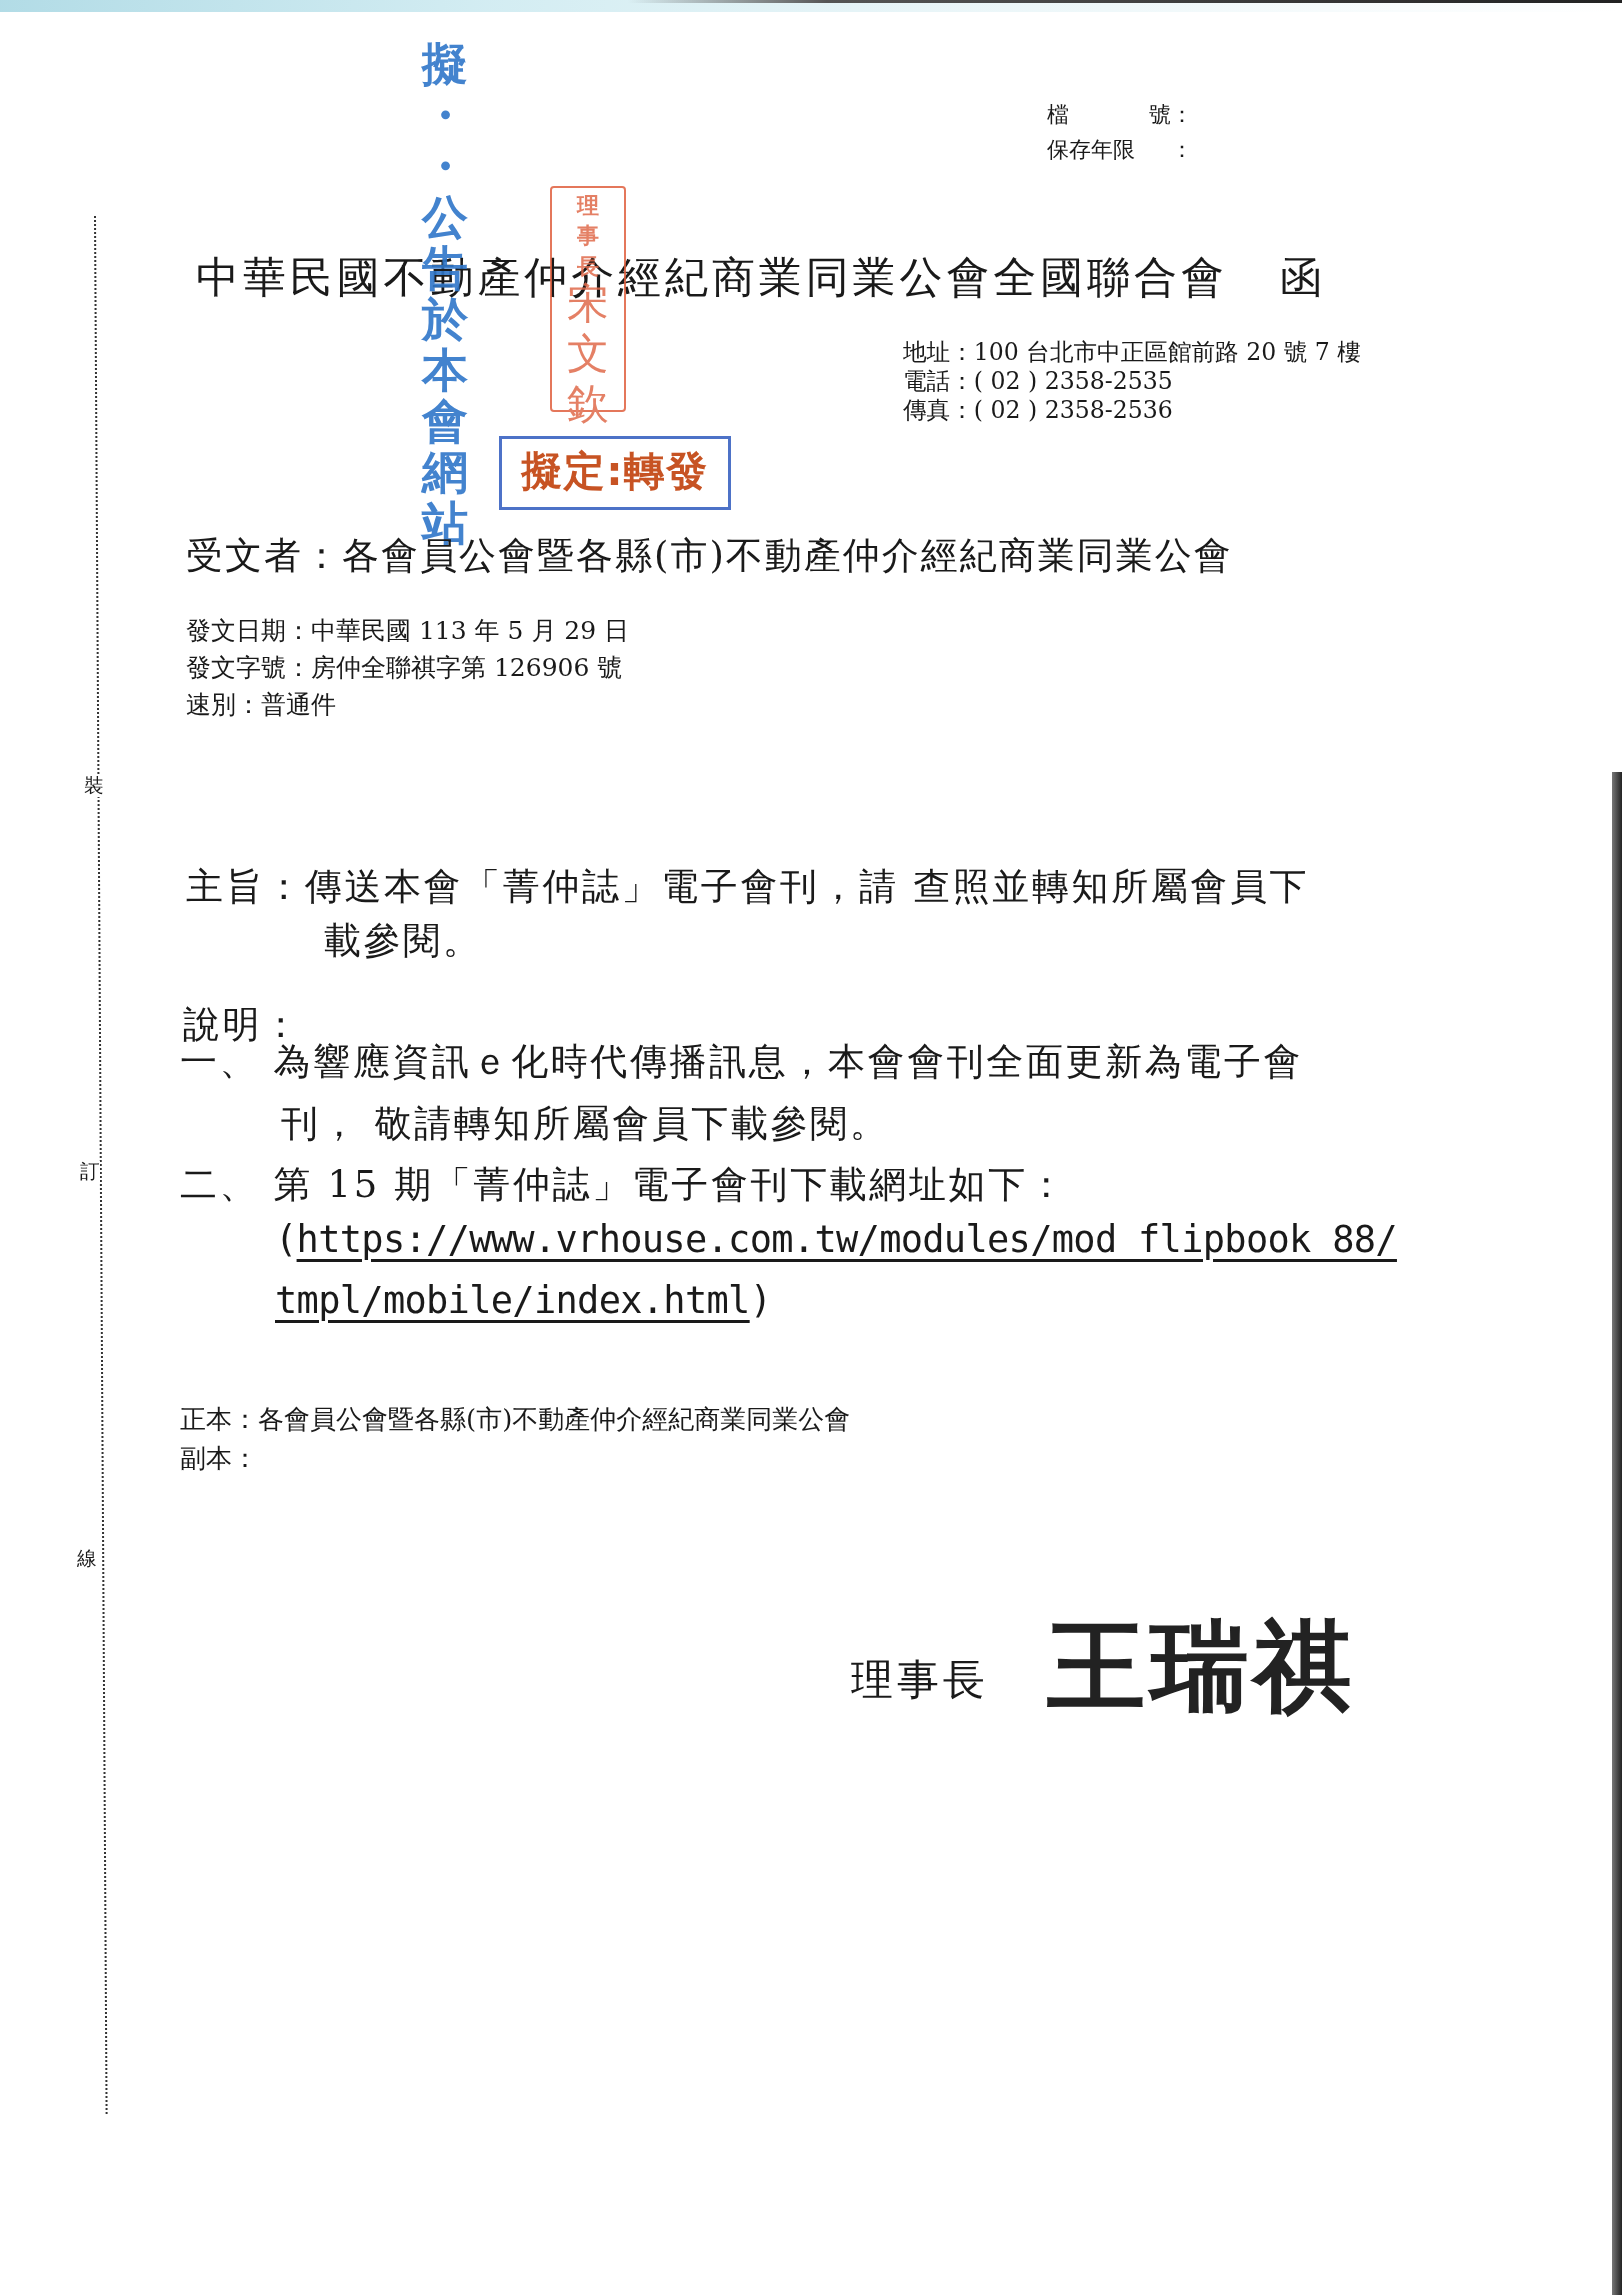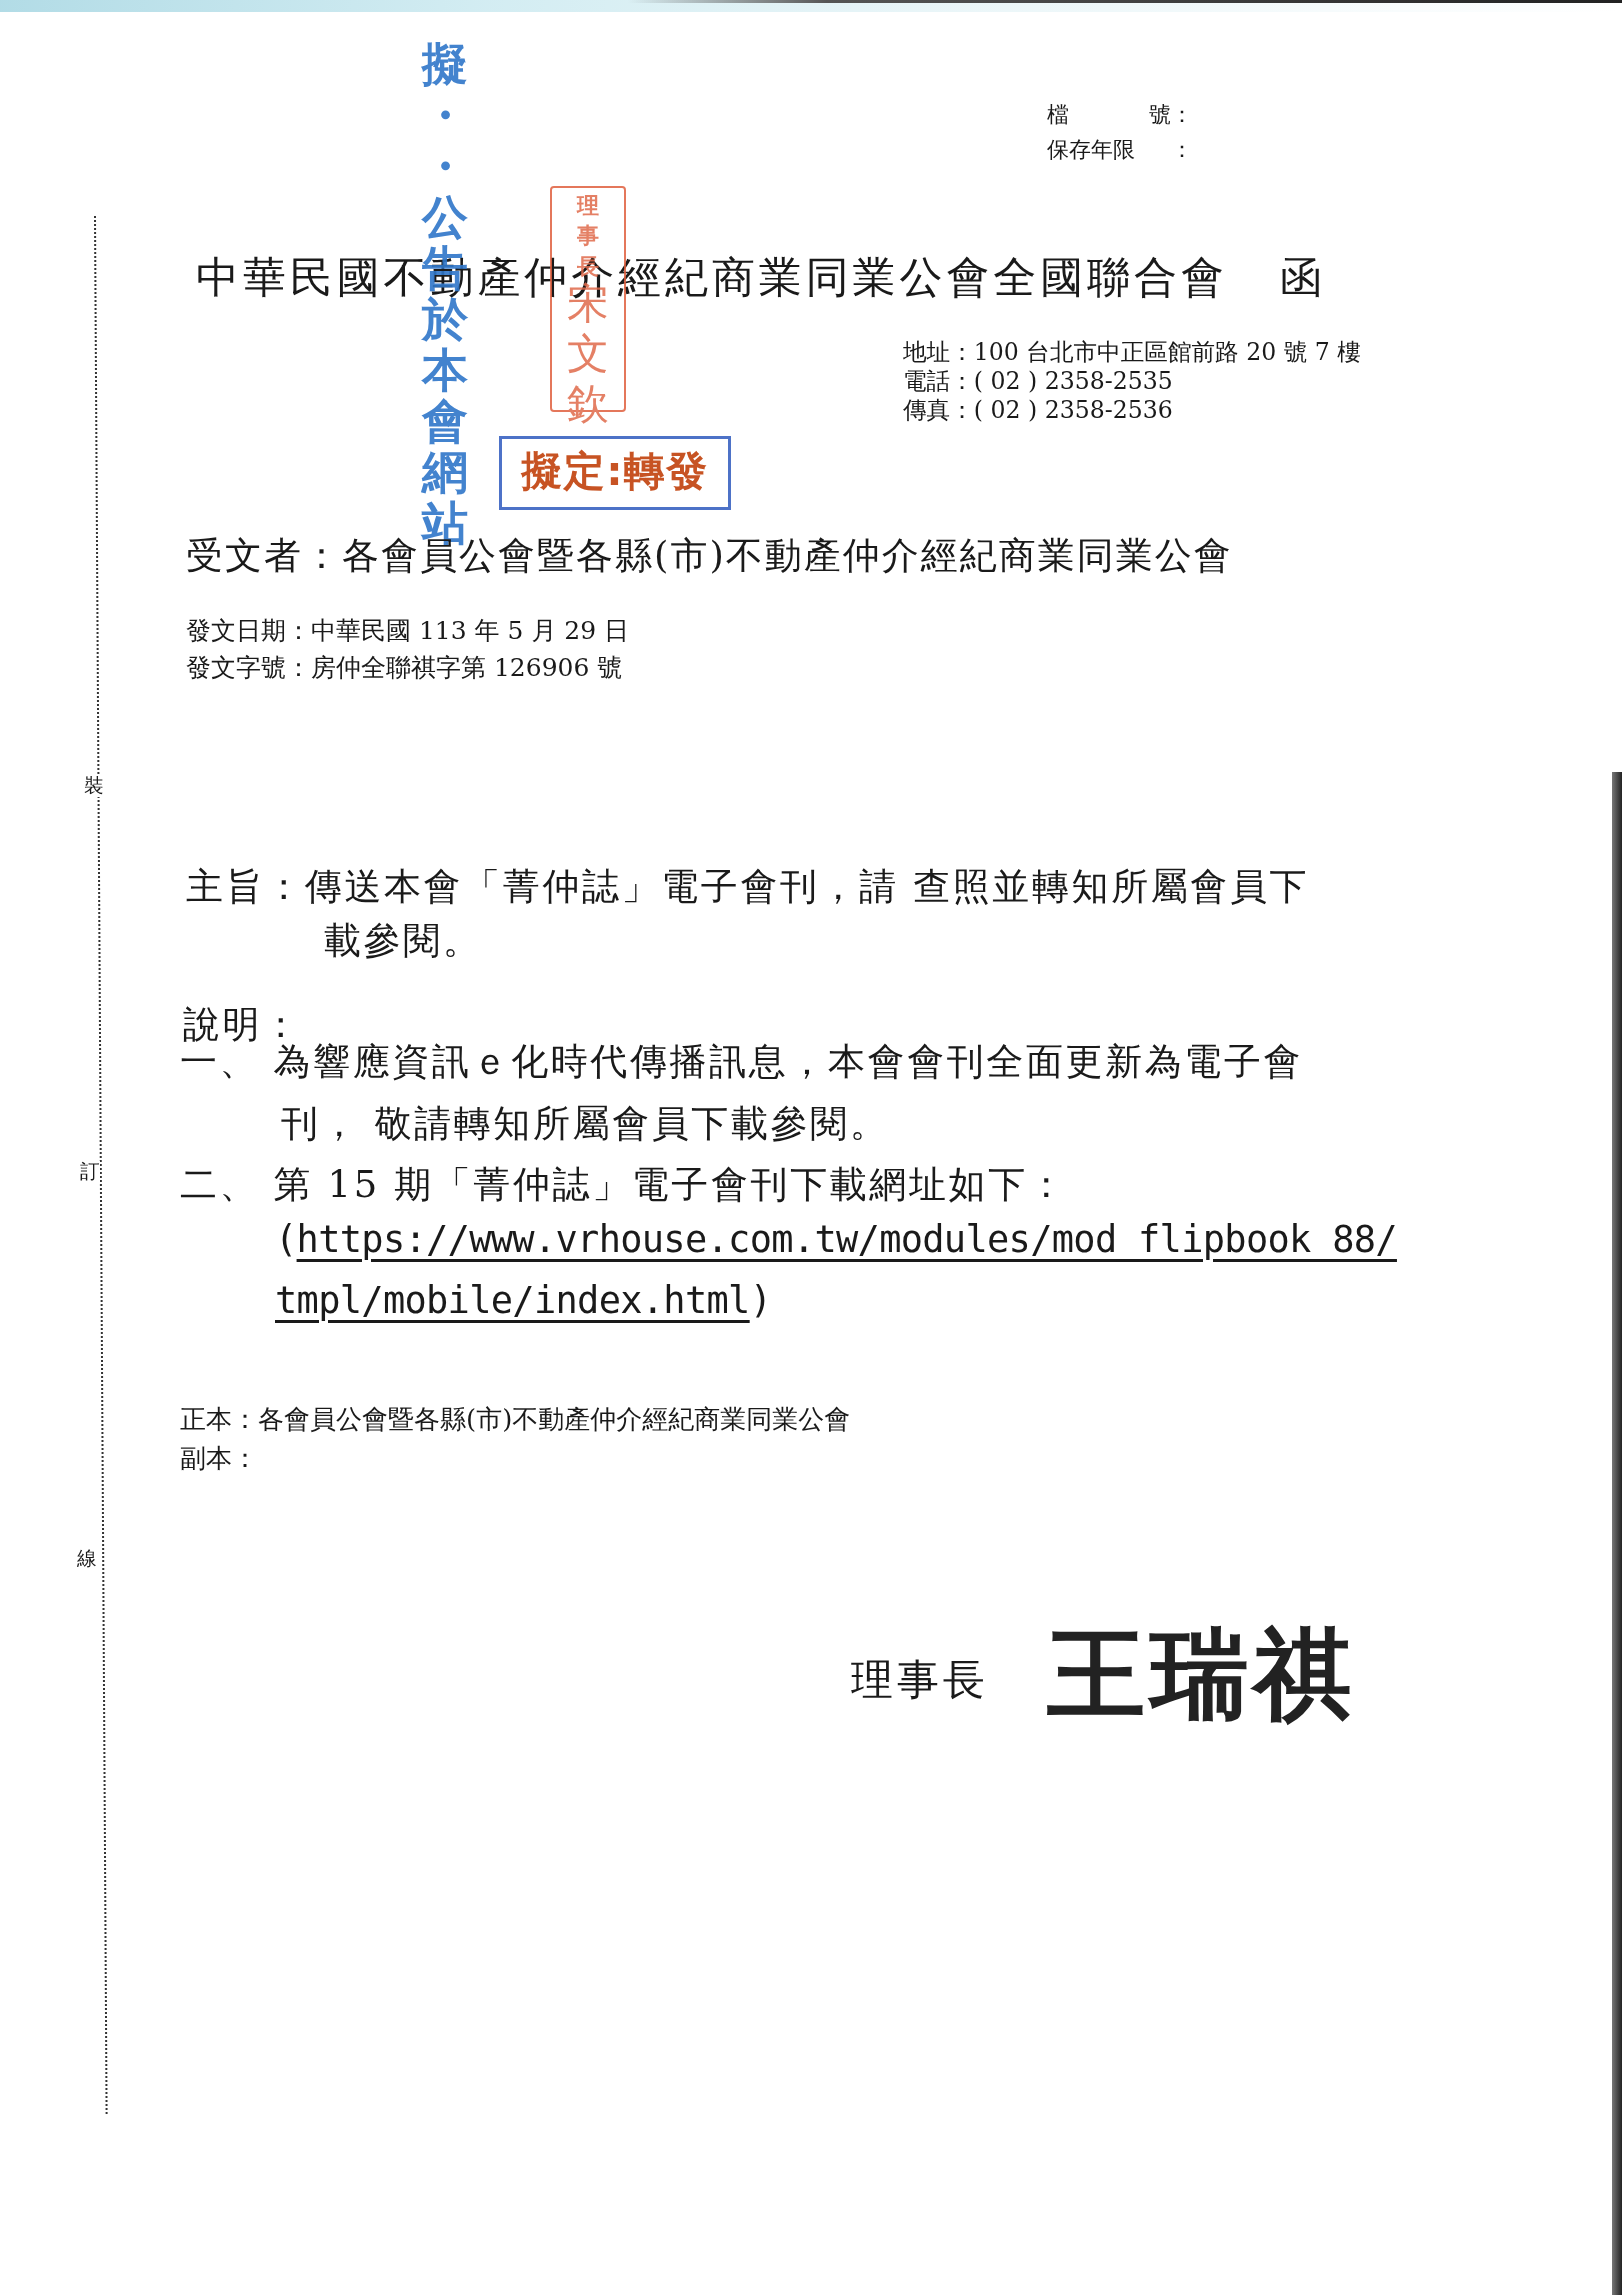--- a/index.html
+++ b/index.html
@@ -86,21 +86,21 @@
   .url2 { left: 275px; top: 1279px; font-family: "DejaVu Sans Mono", "Liberation Mono", monospace; font-size: 37px; letter-spacing: -0.7px; }
   .url-link { text-decoration: underline; text-decoration-thickness: 2.6px; text-underline-offset: 6.5px; color: #1a1a1a; }
 
   
   .copies { left: 180px; top: 1400px; font-size: 26px; line-height: 39px; }
 
   
   .sig-title { left: 851px; top: 1652px; font-size: 42px; letter-spacing: 3.9px; }
   .sig-name {
     left: 1047px; top: 1602px; font-size: 98px; font-weight: bold; letter-spacing: 5.2px;
-    font-family: "DejaVu Sans", "Liberation Sans", sans-serif; color: #222; margin-top: 8px;
+    font-family: "DejaVu Sans", "Liberation Sans", sans-serif; color: #222;
   }
 </style>
 </head>
 <body>
 
 <div class="scan-top"></div>
 <div class="scan-top-dark"></div>
 <div class="scan-right"></div>
 
 <div class="bind-line"></div>
@@ -152,20 +152,21 @@
   <div class="big">文</div>
   <div class="big">欽</div>
 </div>
 <div class="stamp-blue-box">擬定:轉發</div>
 
 <div class="abs receiver">受文者：各會員公會暨各縣(市)不動產仲介經紀商業同業公會</div>
 
 <div class="abs meta">
   <div>發文日期：中華民國 113 年 5 月 29 日</div>
   <div>發文字號：房仲全聯祺字第 126906 號</div>
+  <div>速別：普通件</div>
 </div>
 
 <div class="abs body-text subject1">主旨：傳送本會「菁仲誌」電子會刊，請 查照並轉知所屬會員下</div>
 <div class="abs body-text subject2">載參閱。</div>
 
 <div class="abs body-text explain">說明：</div>
 <div class="abs body-text item1a">一、 為響應資訊ｅ化時代傳播訊息，本會會刊全面更新為電子會</div>
 <div class="abs body-text item1b">刊， 敬請轉知所屬會員下載參閱。</div>
 <div class="abs body-text item2a">二、 第 15 期「菁仲誌」電子會刊下載網址如下：</div>
 <div class="abs url1">

